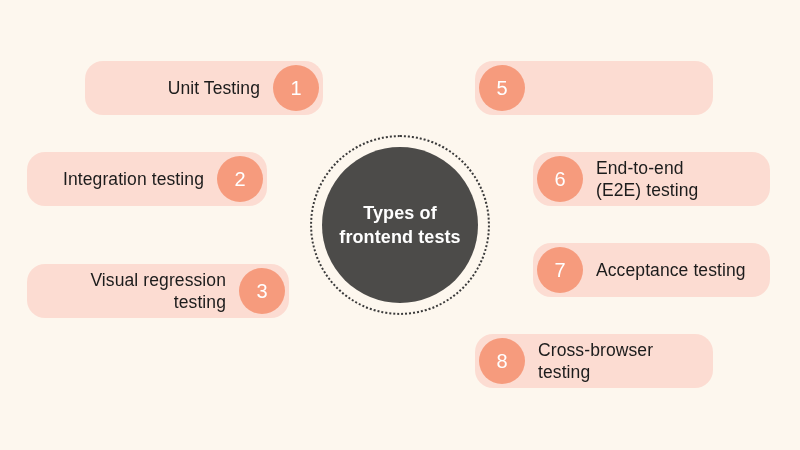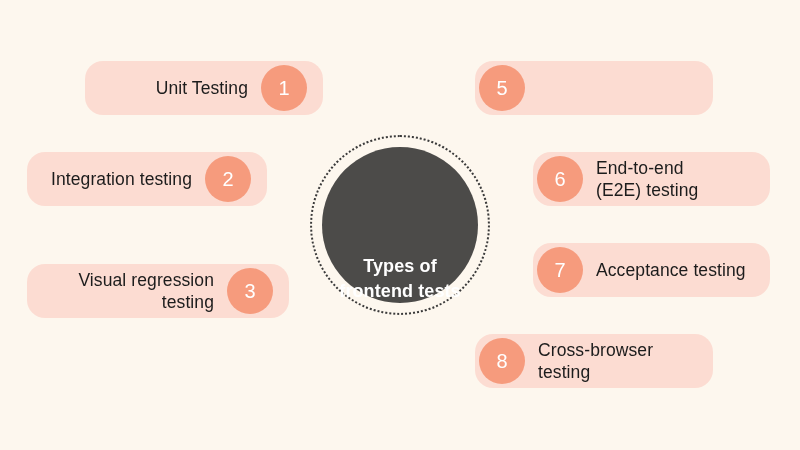--- a/index.html
+++ b/index.html
@@ -24,21 +24,21 @@
   .pill {
     position: absolute;
     height: 54px;
     border-radius: 18px;
     background: var(--pill, #FCDCD2);
     display: flex;
     align-items: center;
     gap: 13px;
     box-sizing: border-box;
   }
-  .pill.left  { padding-left: 18px; padding-right: 16px; }
+  .pill.left  { padding-left: 18px; padding-right: 4px; }
   .pill.right { padding-left: 4px;  padding-right: 18px; }
 
   .pill .label {
     flex: 1;
     font-size: 17.5px;
     line-height: 1.28;
     color: var(--label, #1C1C1C);
     white-space: pre-line;
     letter-spacing: 0.1px;
   }
@@ -82,21 +82,21 @@
     display: flex;
     align-items: center;
     justify-content: center;
   }
   .center-circle {
     width: 156px;
     height: 156px;
     border-radius: 50%;
     background: var(--dark, #4C4B49);
     display: flex;
-    align-items: flex-end;
+    align-items: center;
     justify-content: center;
   }
   .center-title {
     color: var(--center-text, #FFFFFF);
     font-size: 18px;
     font-weight: bold;
     line-height: 1.35;
     text-align: center;
     white-space: pre-line;
     letter-spacing: 0.1px;

